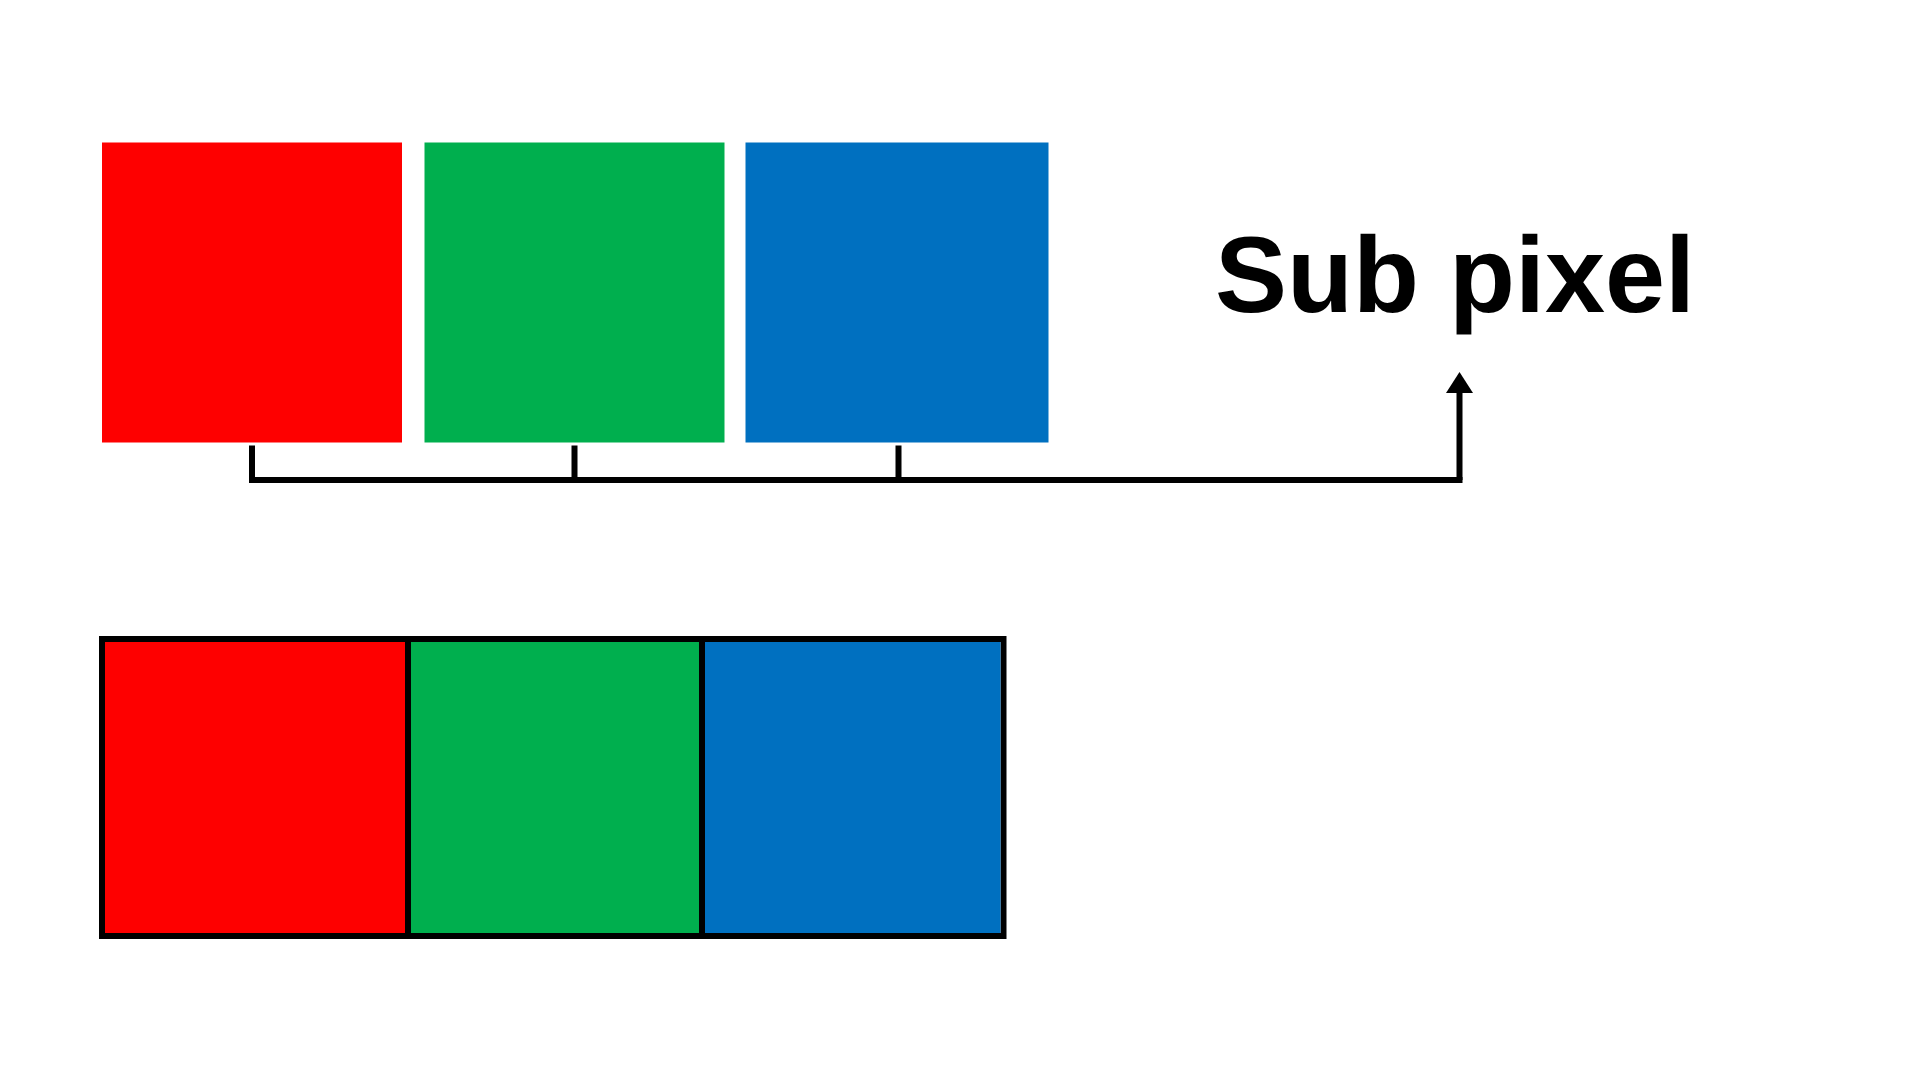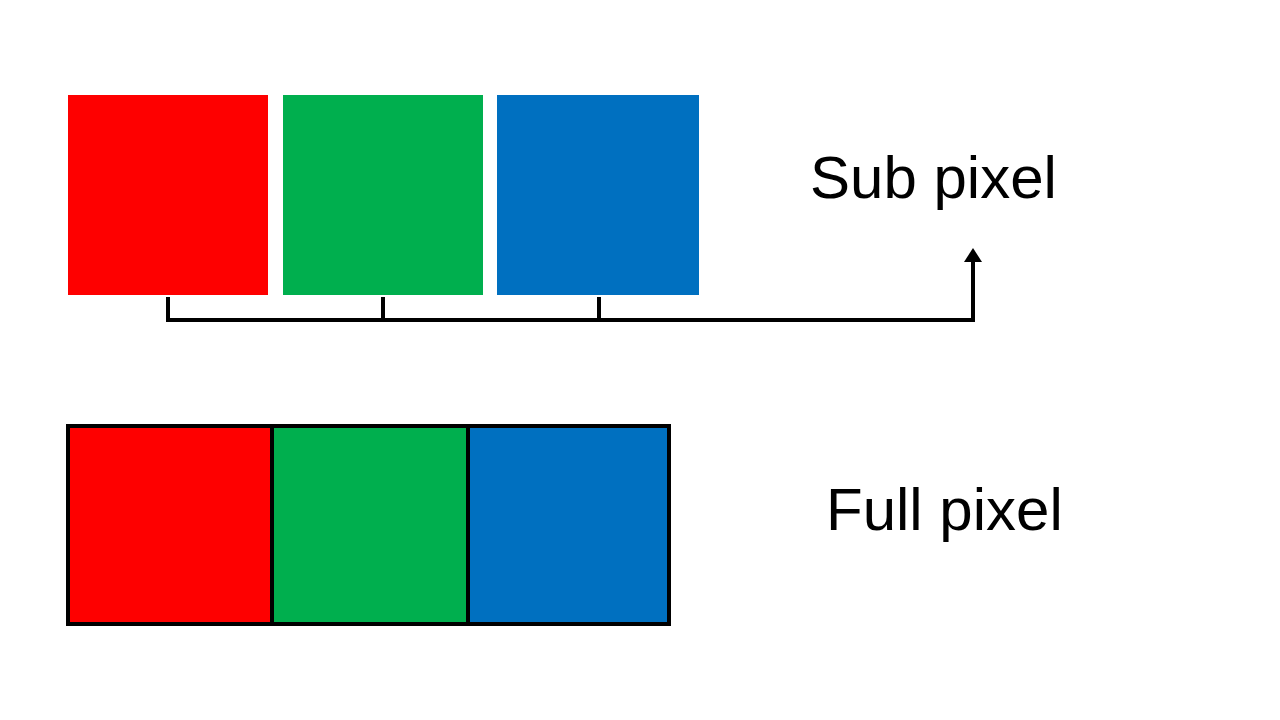--- a/index.html
+++ b/index.html
@@ -84,24 +84,24 @@
   }
   .full-red   { width: 200px; }
   .full-green { width: 200px; border-left: 4px solid #000000; border-right: 4px solid #000000; }
   .full-blue  { flex: 1 1 auto; }
 
   
   .label {
     position: absolute;
     color: #000000;
     font-family: "Liberation Sans", sans-serif;
-    font-size: 60px;
+    font-size: 72px;
     line-height: 1;
     white-space: nowrap;
-    font-weight: 400;
+    font-weight: 700;
   }
   .label-sub  { left: 810px; top: 148px; }
   .label-full { left: 826px; top: 480px; }
 </style>
 </head>
 <body>
 
 <div id="canvas" style="background: rgb(255, 255, 255);">
 
   <div class="sub-row">
@@ -120,15 +120,14 @@
   </div>
 
   <div class="label label-sub" style="color: rgb(0, 0, 0);">Sub pixel</div>
 
   <div class="full-block" style="border-color: rgb(0, 0, 0);">
     <div class="cell full-red" style="background: rgb(254, 0, 0);"></div>
     <div class="cell full-green" style="background: rgb(0, 175, 78); border-left-color: rgb(0, 0, 0); border-right-color: rgb(0, 0, 0);"></div>
     <div class="cell full-blue" style="background: rgb(0, 112, 192);"></div>
   </div>
 
-  <div class="label label-full" style="color: rgb(0, 0, 0);">Full pixel</div>
 
 </div>
 
 </body></html>

